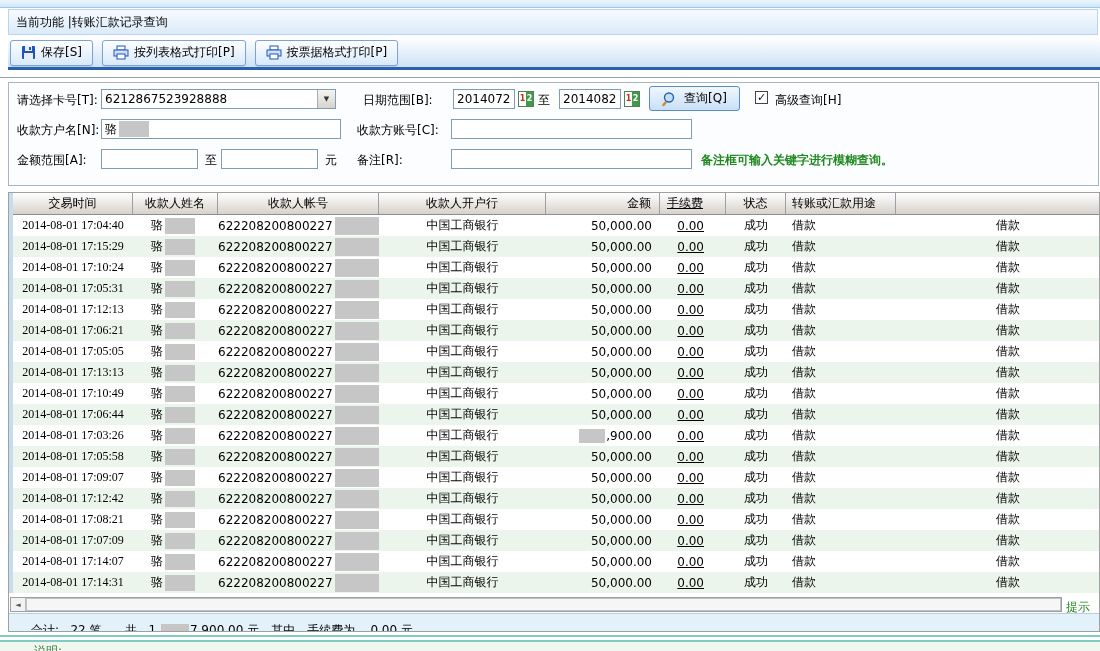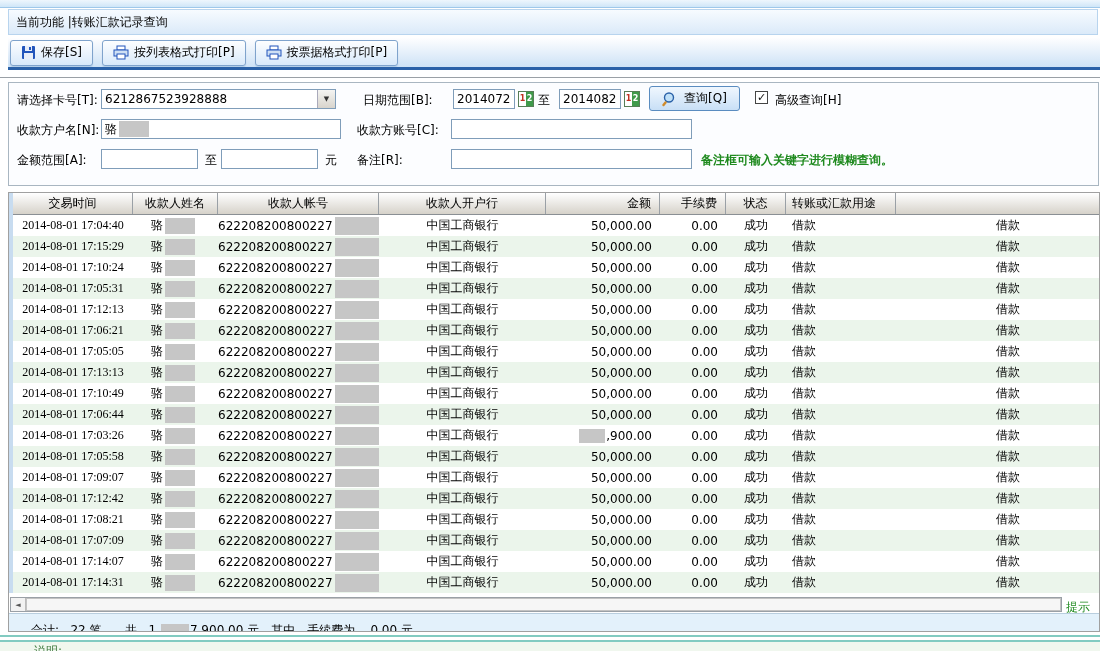--- a/index.html
+++ b/index.html
@@ -51,21 +51,21 @@
       border-bottom:1px solid #8a8f94;}
   .hcell{box-sizing:border-box;border-right:1px solid #9aa0a6;display:flex;align-items:center;height:21px;}
   .grow{display:flex;height:21px;background:#fff;}
   .grow.alt{background:var(--altrow,#ebf5eb);}
   .cell{box-sizing:border-box;display:flex;align-items:center;height:21px;overflow:hidden;white-space:nowrap;}
   .c0{width:120px;justify-content:center;font-family:Liberation Serif, serif;}
   .c1{width:85px;padding-left:18px;}
   .c2{width:161px;justify-content:center;}
   .c3{width:167px;justify-content:center;}
   .c4{width:114px;justify-content:flex-end;padding-right:8px;}
-  .c5{width:66px;justify-content:flex-end;padding-right:8px;}
+  .c5{width:66px;justify-content:flex-end;padding-right:22px;text-decoration:underline;}
   .c6{width:60px;justify-content:center;}
   .c7{width:204px;padding-left:6px;}
   .c8{width:110px;padding-left:6px;}
   .hcell.c1{justify-content:center;padding-left:0;}
   .redact{display:inline-block;background:var(--redact,#c6c6c6);vertical-align:middle;}
   .rn{width:30px;height:16px;margin-left:2px;}
   .ra{width:50px;height:18px;margin-left:2px;}
   .ram{width:26px;height:14px;margin-right:1px;}
   .rs{width:28px;height:14px;margin:0 1px;}
   

